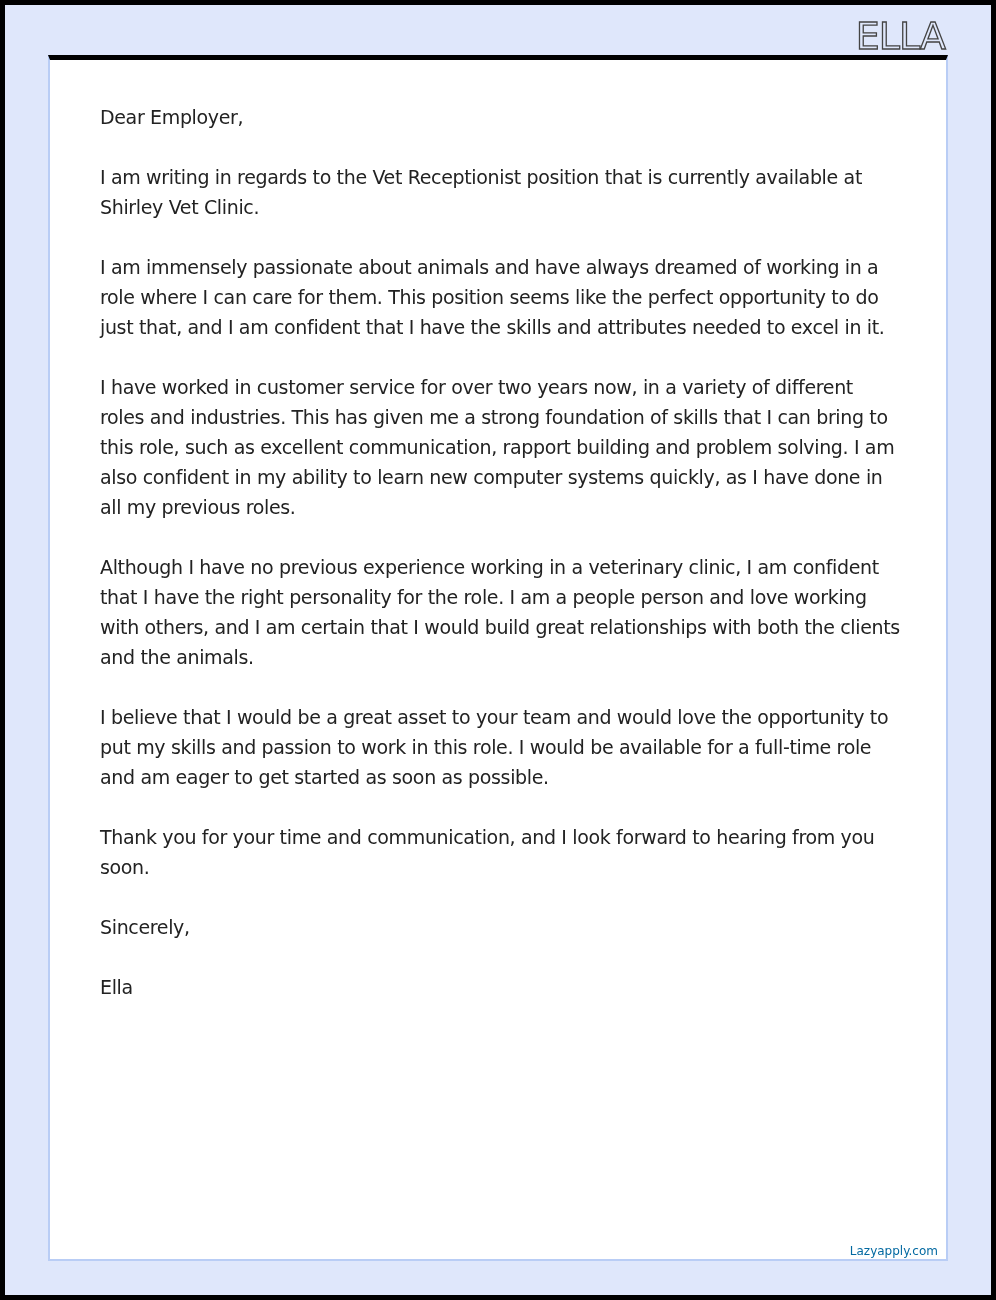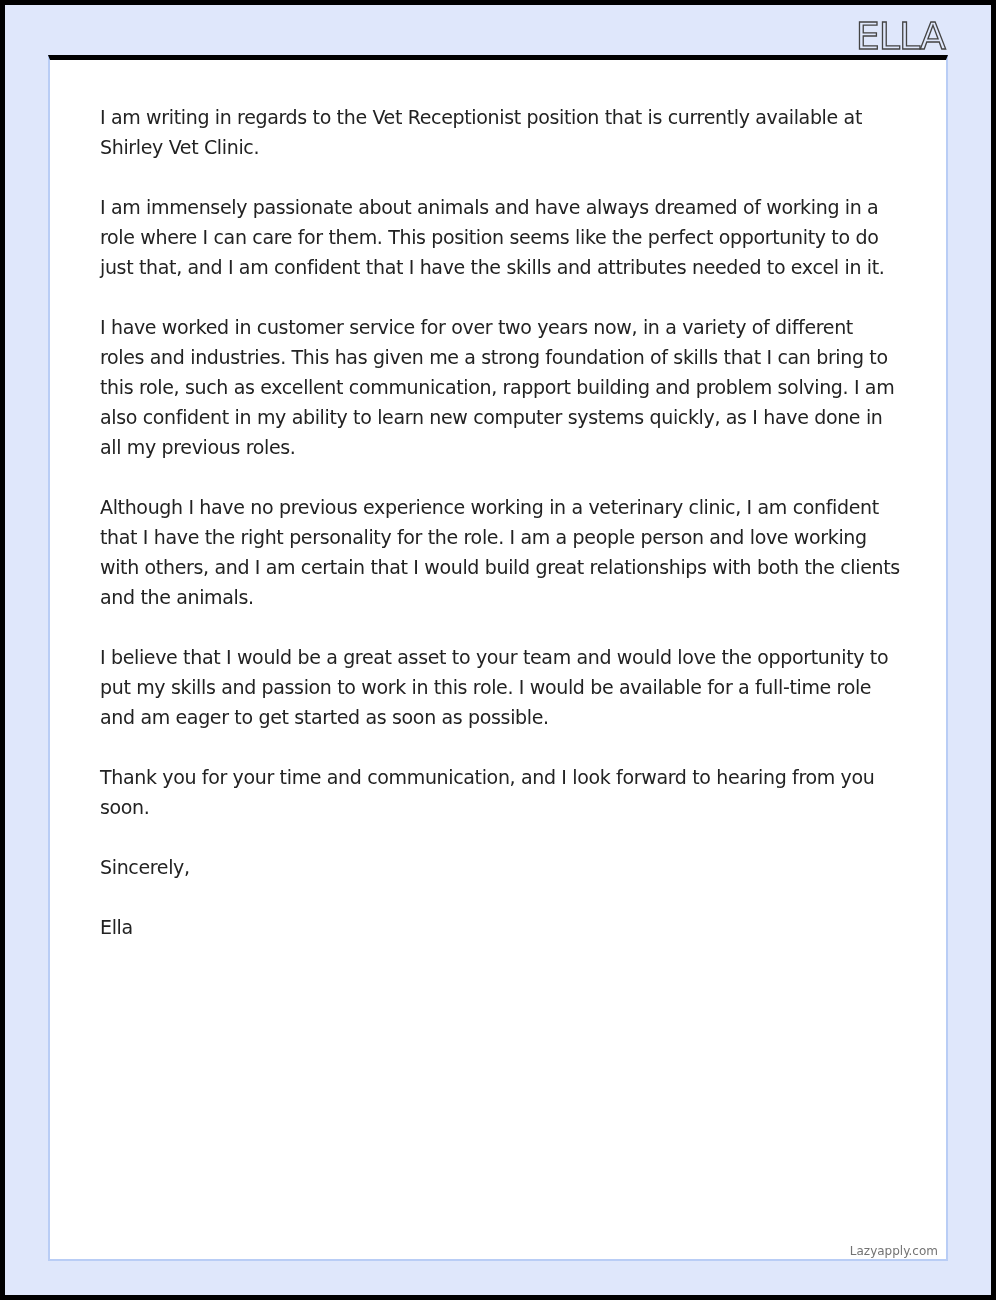--- a/index.html
+++ b/index.html
@@ -47,31 +47,32 @@
       letter-spacing: -0.35px;
     }
     .letter p { margin: 0 0 30px 0; }
     .letter p.tight { margin-bottom: 10px; }
     .date { color: #1e88e5; }
     .footer {
       position: absolute;
       right: 8px;
       bottom: 0px;
       font-size: 12px;
-      color: #737373;
+      color: #0369a1;
       line-height: 16px;
     }
   </style>
 </head>
 <body>
 
 <div class="brand">ELLA</div>
 
 <div class="page">
   <div class="letter">
+    <p>Dear Employer,</p>
     <p>I am writing in regards to the Vet Receptionist position that is currently available at Shirley Vet Clinic.</p>
     <p>I am immensely passionate about animals and have always dreamed of working in a role where I can care for them. This position seems like the perfect opportunity to do just that, and I am confident that I have the skills and attributes needed to excel in it.</p>
     <p>I have worked in customer service for over two years now, in a variety of different roles and industries. This has given me a strong foundation of skills that I can bring to this role, such as excellent communication, rapport building and problem solving. I am also confident in my ability to learn new computer systems quickly, as I have done in all my previous roles.</p>
     <p>Although I have no previous experience working in a veterinary clinic, I am confident that I have the right personality for the role. I am a people person and love working with others, and I am certain that I would build great relationships with both the clients and the animals.</p>
     <p>I believe that I would be a great asset to your team and would love the opportunity to put my skills and passion to work in this role. I would be available for a full-time role and am eager to get started as soon as possible.</p>
     <p>Thank you for your time and communication, and I look forward to hearing from you soon.</p>
     <p>Sincerely,</p>
     <p class="tight">Ella</p>
   </div>
   <div class="footer">Lazyapply.com</div>

